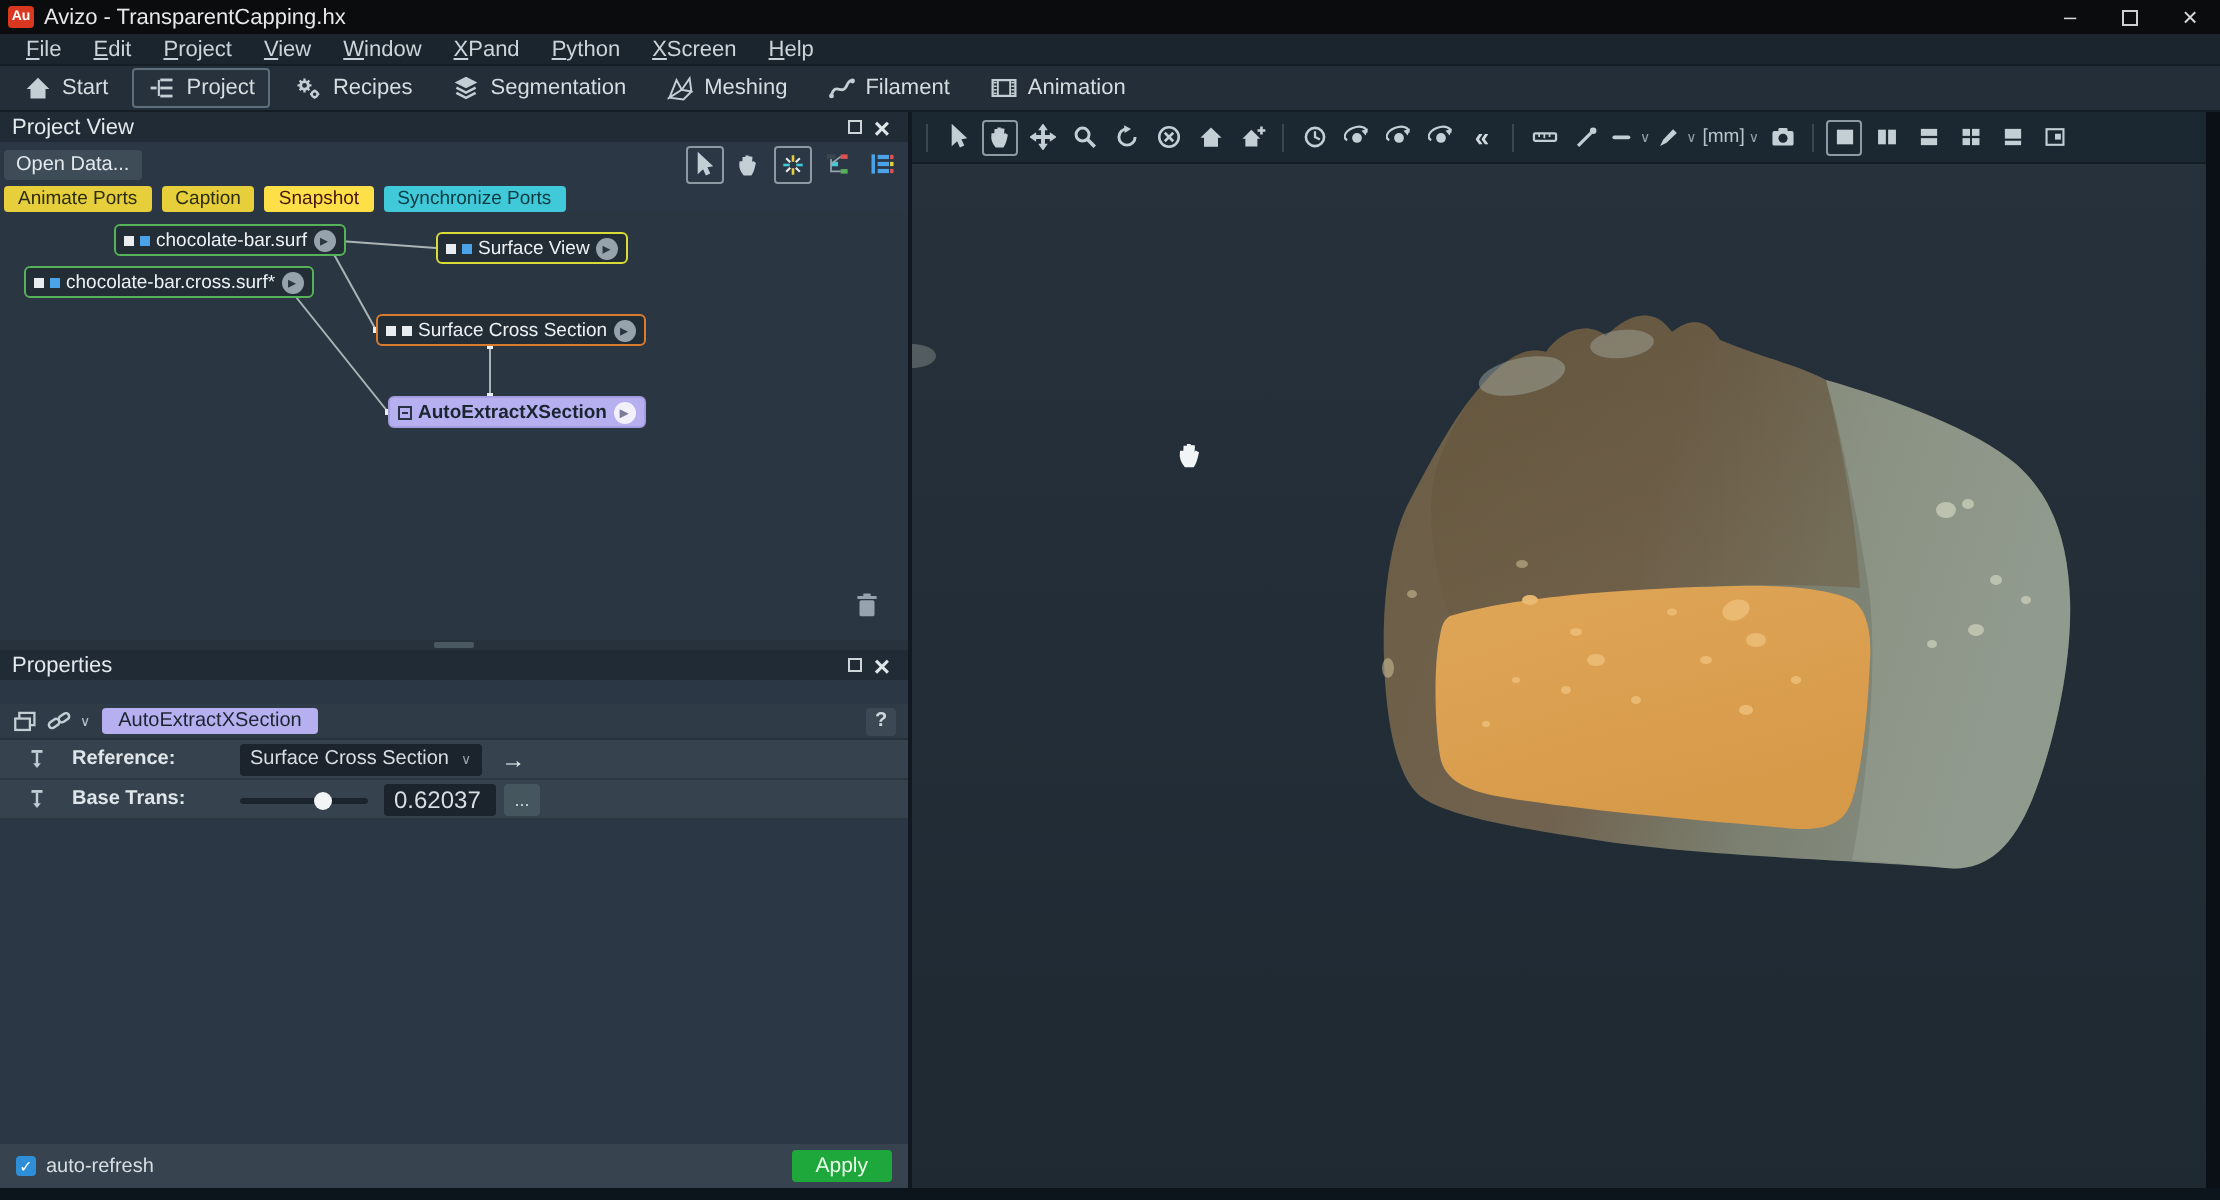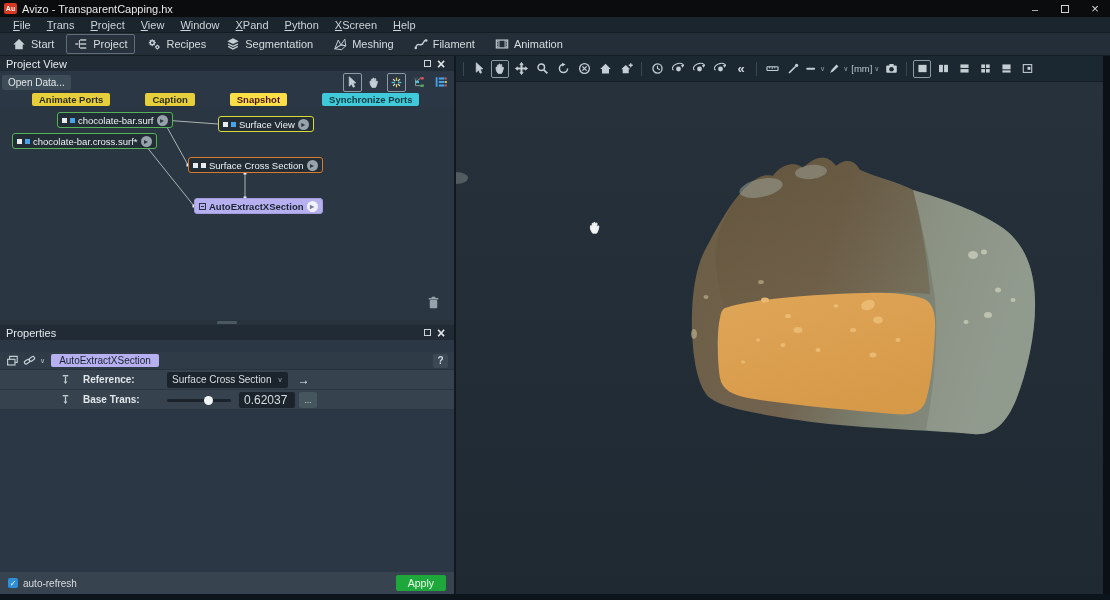--- a/index.html
+++ b/index.html
@@ -49,21 +49,21 @@
 
   
   .project-view { height:269px; display:flex; flex-direction:column; flex:0 0 auto; }
   .pv-toolbar-row { height:21px; display:flex; align-items:center; padding:1px 4px 0 2px; gap:3px; }
   .open-data-btn { background:#3e4c57; color:#e2e8eb; font-size:10px; padding:2px 6px; border-radius:2px; }
   .pv-tb-spacer { flex:1; }
   .pv-icon-btn { width:19px; height:19px; display:flex; align-items:center; justify-content:center;
                  border:1px solid transparent; border-radius:2px; }
   .pv-icon-btn.boxed { border-color:#8d9aa3; }
   .pv-ports { height:14px; display:flex; gap:5px; padding:0 2px; align-items:center; }
-  .port-btn { font-size:9.5px; font-weight:bold; padding:1px 7px; border-radius:2px; color:#2c2c10;margin-left:30px; }
+  .port-btn { font-size:9.5px; font-weight:normal; padding:1px 7px; border-radius:2px; color:#2c2c10; }
   .port-yellow { background:#e6cf3a; }
   .port-red { background:#fde047; color:#4a1210; }
   .port-cyan { background:#3fc9d9; color:#0c3a40; }
   .node-area { position:relative; flex:1; background:#2a3641; }
   .links-svg { position:absolute; inset:0; }
   .node { position:absolute; height:16px; display:flex; align-items:center; gap:3px; padding:0 4px;
           background:#222d36; border:1px solid #888; border-radius:3px; font-size:9.5px; color:#eef2f4; white-space:nowrap; }
   .sq { width:5px; height:5px; flex:0 0 auto; }
   .sq-white { background:#e8ecee; }
   .sq-blue { background:#4aa3e8; }
@@ -84,21 +84,21 @@
   .module-row { height:18px; background:#2f3b46; display:flex; align-items:center; gap:4px;
                 padding:0 6px; flex:0 0 auto; border-bottom:1px solid #27323c; }
   .mod-icon { width:13px; height:13px; }
   .chev-sm { font-size:7px; color:#b9c3c9; }
   .chev-sm::before { content:"∨"; }
   .module-badge { background:#b6aff0; color:#1b2530; font-size:10px; padding:1px 8px; border-radius:2px; margin-left:2px; }
   .mod-spacer { flex:1; }
   .help-btn { width:15px; height:14px; background:#3c4954; color:#cfd8dd; font-size:10px; font-weight:bold;
               display:flex; align-items:center; justify-content:center; border-radius:2px; }
   .prop-row { height:20px; background:#36424d; display:flex; align-items:center; flex:0 0 auto;
-              border-bottom:1px solid #2b3640;padding-left:47px; }
+              border-bottom:1px solid #2b3640; }
   .pin-cell { width:36px; display:flex; justify-content:center; flex:0 0 auto; }
   .pin-ic { width:11px; height:13px; }
   .prop-label { width:84px; font-size:10px; font-weight:bold; color:#dfe5e9; flex:0 0 auto; }
   .dd { height:16px; background:#1b242c; display:flex; align-items:center; gap:6px; padding:0 5px;
         font-size:10px; color:#d8dee2; border-radius:2px; }
   .dd-chev { font-size:7px; color:#93a0a8; }
   .dd-chev::before { content:"∨"; }
   .arrow-right { margin-left:10px; color:#eef2f4; font-size:12px; font-weight:bold; }
   .arrow-right::before { content:"→"; }
   .show-btn { height:16px; background:#4a5a64; color:#dbe1e5; font-size:10px; padding:0 10px;
@@ -328,21 +328,21 @@
     <div class="win-btn">
         <span class="restore-glyph"></span>
       </div>
     <div class="win-btn">
         <span class="close-glyph"></span>
       </div>
   </div>
 
   <div class="menubar">
     <span class="menu-item">File</span>
-    <span class="menu-item">Trans</span>
+    <span class="menu-item">Edit</span>
     <span class="menu-item">Project</span>
     <span class="menu-item">View</span>
     <span class="menu-item">Window</span>
     <span class="menu-item">XPand</span>
     <span class="menu-item">Python</span>
     <span class="menu-item">XScreen</span>
     <span class="menu-item">Help</span>
   </div>
 
   <div class="ribbon">

